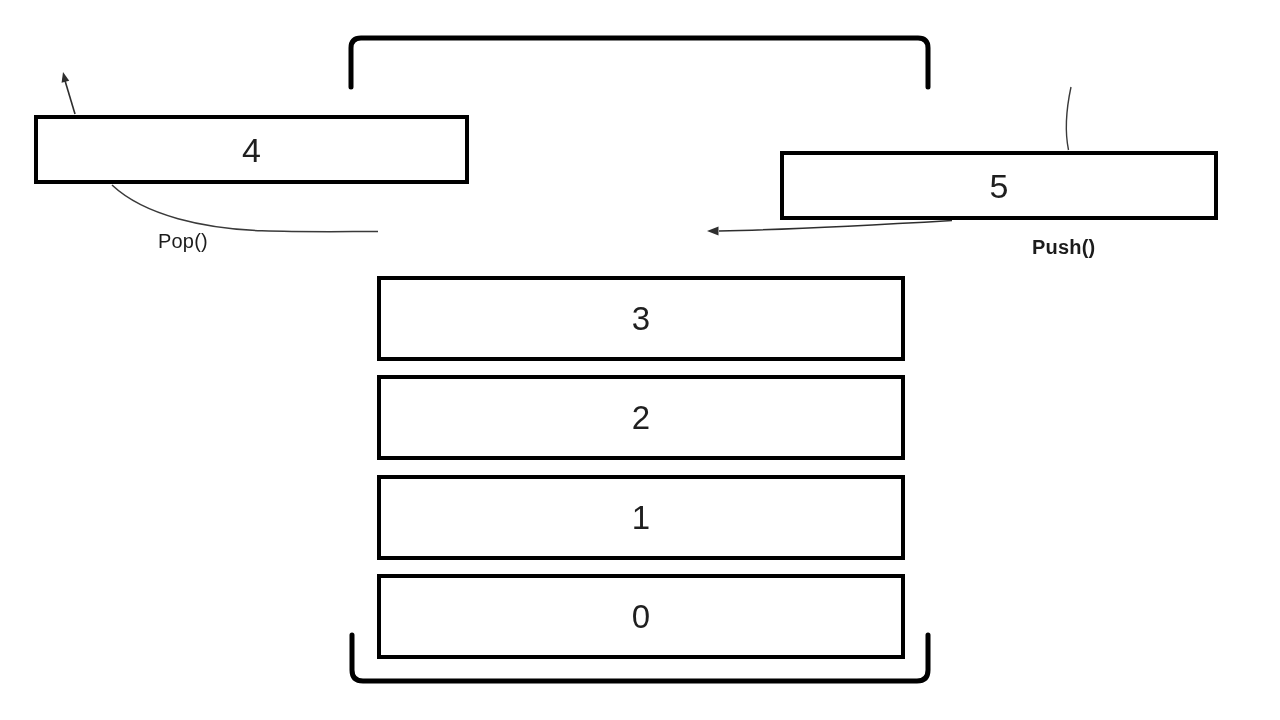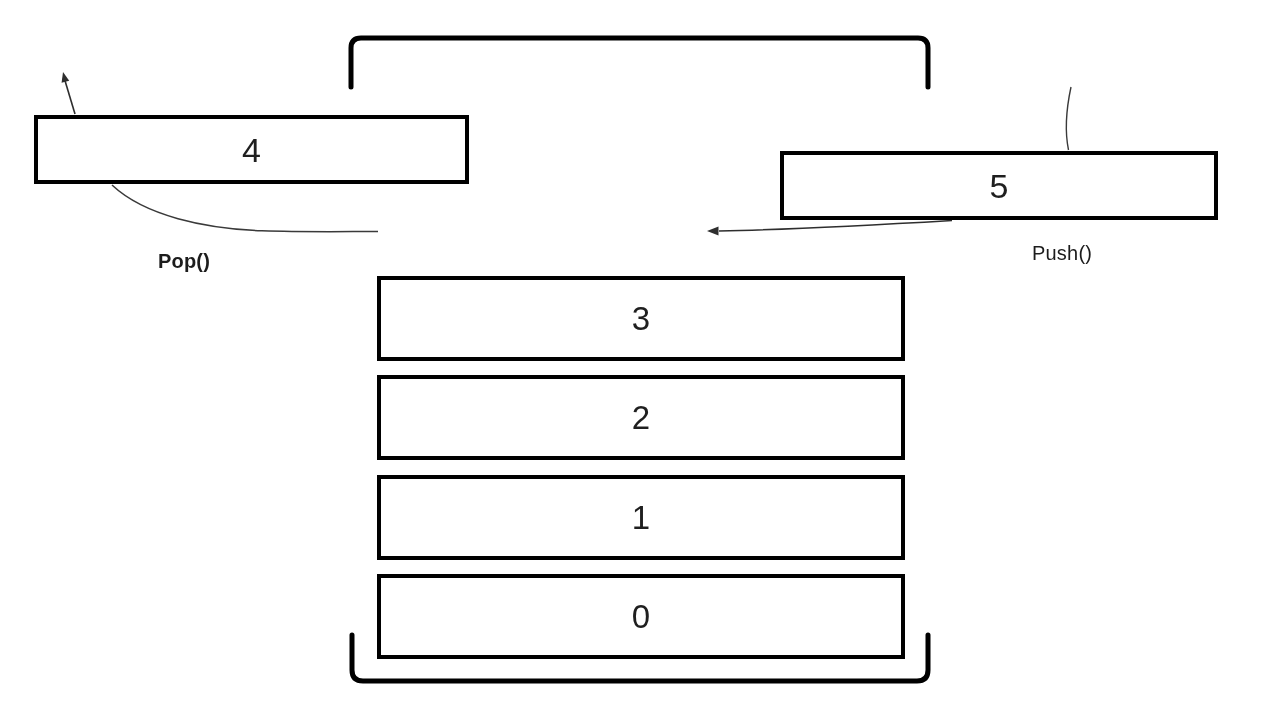--- a/index.html
+++ b/index.html
@@ -39,22 +39,22 @@
   .stack-cell-1 { top: 375px; }
   .stack-cell-2 { top: 475px; }
   .stack-cell-3 { top: 574px; }
   .op-label {
     position: absolute;
     font-size: 20px;
     color: #1c1c1c;
     letter-spacing: 0.2px;
     white-space: nowrap;
   }
-  .pop-label  { left: 158px; top: 250px; font-weight: bold; }
-  .push-label { left: 1032px; top: 242px; }
+  .pop-label  { left: 158px; top: 230px; }
+  .push-label { left: 1032px; top: 236px; font-weight: bold; }
 </style>
 </head>
 <body>
 
 <div class="canvas">
 
   <svg class="strokes" viewBox="0 0 1280 720">
 
     <path d="M 351 87 L 351 48 Q 351 38 361 38 L 918 38 Q 928 38 928 48 L 928 87" fill="none" stroke="#000000" stroke-width="5" stroke-linecap="round" stroke-linejoin="round"></path>
 

